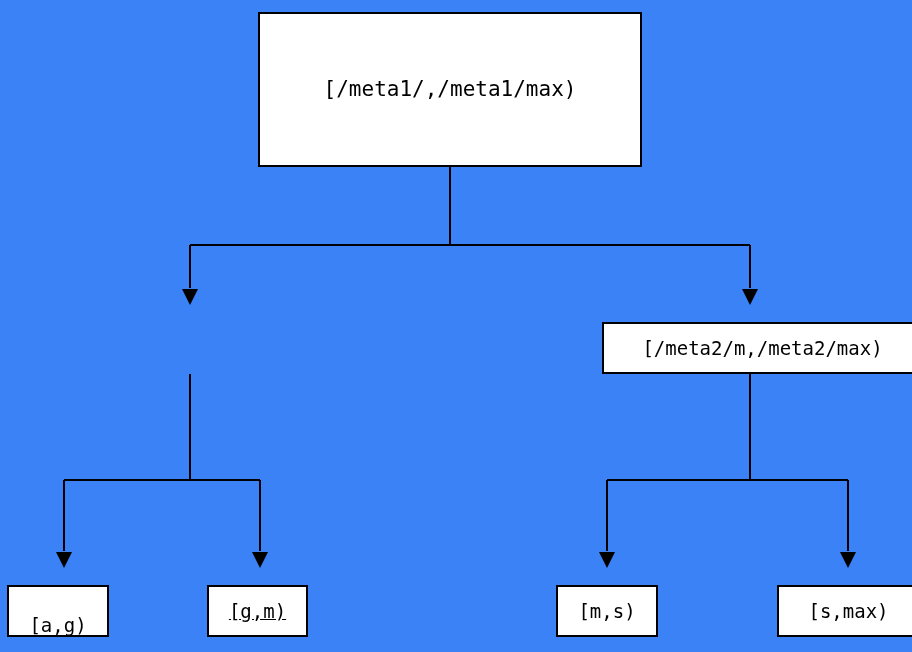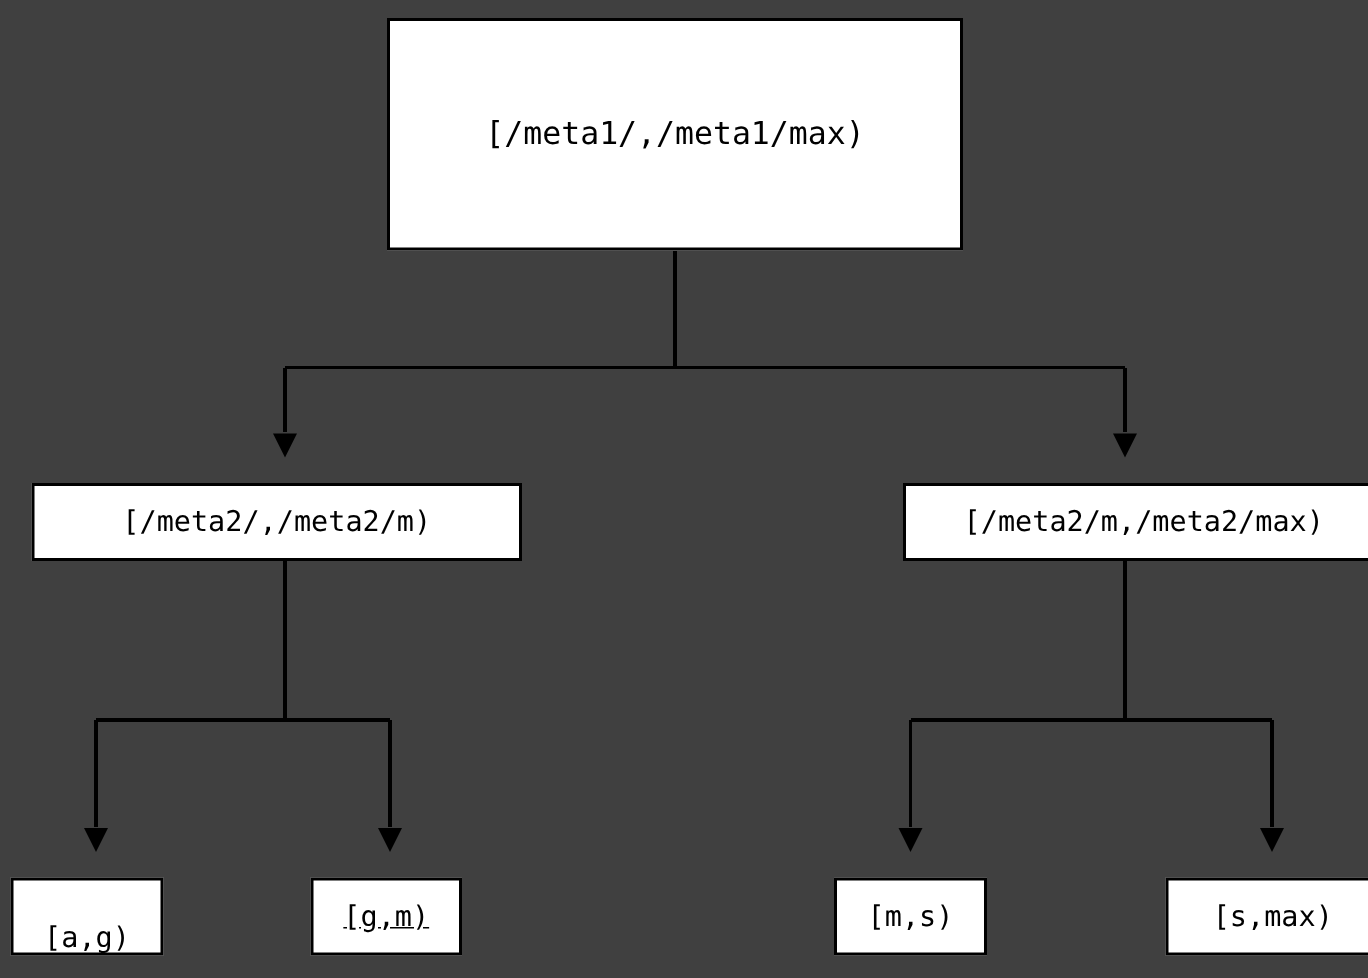--- a/index.html
+++ b/index.html
@@ -5,21 +5,21 @@
 <style>
   html, body {
     margin: 0;
     padding: 0;
     background: #ffffff;
   }
   #canvas {
     position: relative;
     width: 912px;
     height: 652px;
-    background: #404040;
+    background: #3b82f6;
     overflow: hidden;
     font-family: "DejaVu Sans Mono", "Liberation Mono", monospace;
   }
   svg.edges {
     position: absolute;
     left: 0;
     top: 0;
     width: 912px;
     height: 652px;
     pointer-events: none;
@@ -106,23 +106,20 @@
       <polygon points="252,552 268,552 260,568"></polygon>
       <polygon points="599,552 615,552 607,568"></polygon>
       <polygon points="840,552 856,552 848,568"></polygon>
     </g>
   </svg>
 
   <div class="node node-root">
     <span class="node-label">[/meta1/,/meta1/max)</span>
   </div>
 
-  <div class="node node-mid-left">
-    <span class="node-label">[/meta2/,/meta2/m)</span>
-  </div>
 
   <div class="node node-mid-right">
     <span class="node-label">[/meta2/m,/meta2/max)</span>
   </div>
 
   <div class="node node-leaf leaf-1">
     <span class="node-label">[a,g)</span>
   </div>
 
   <div class="node node-leaf leaf-2">

